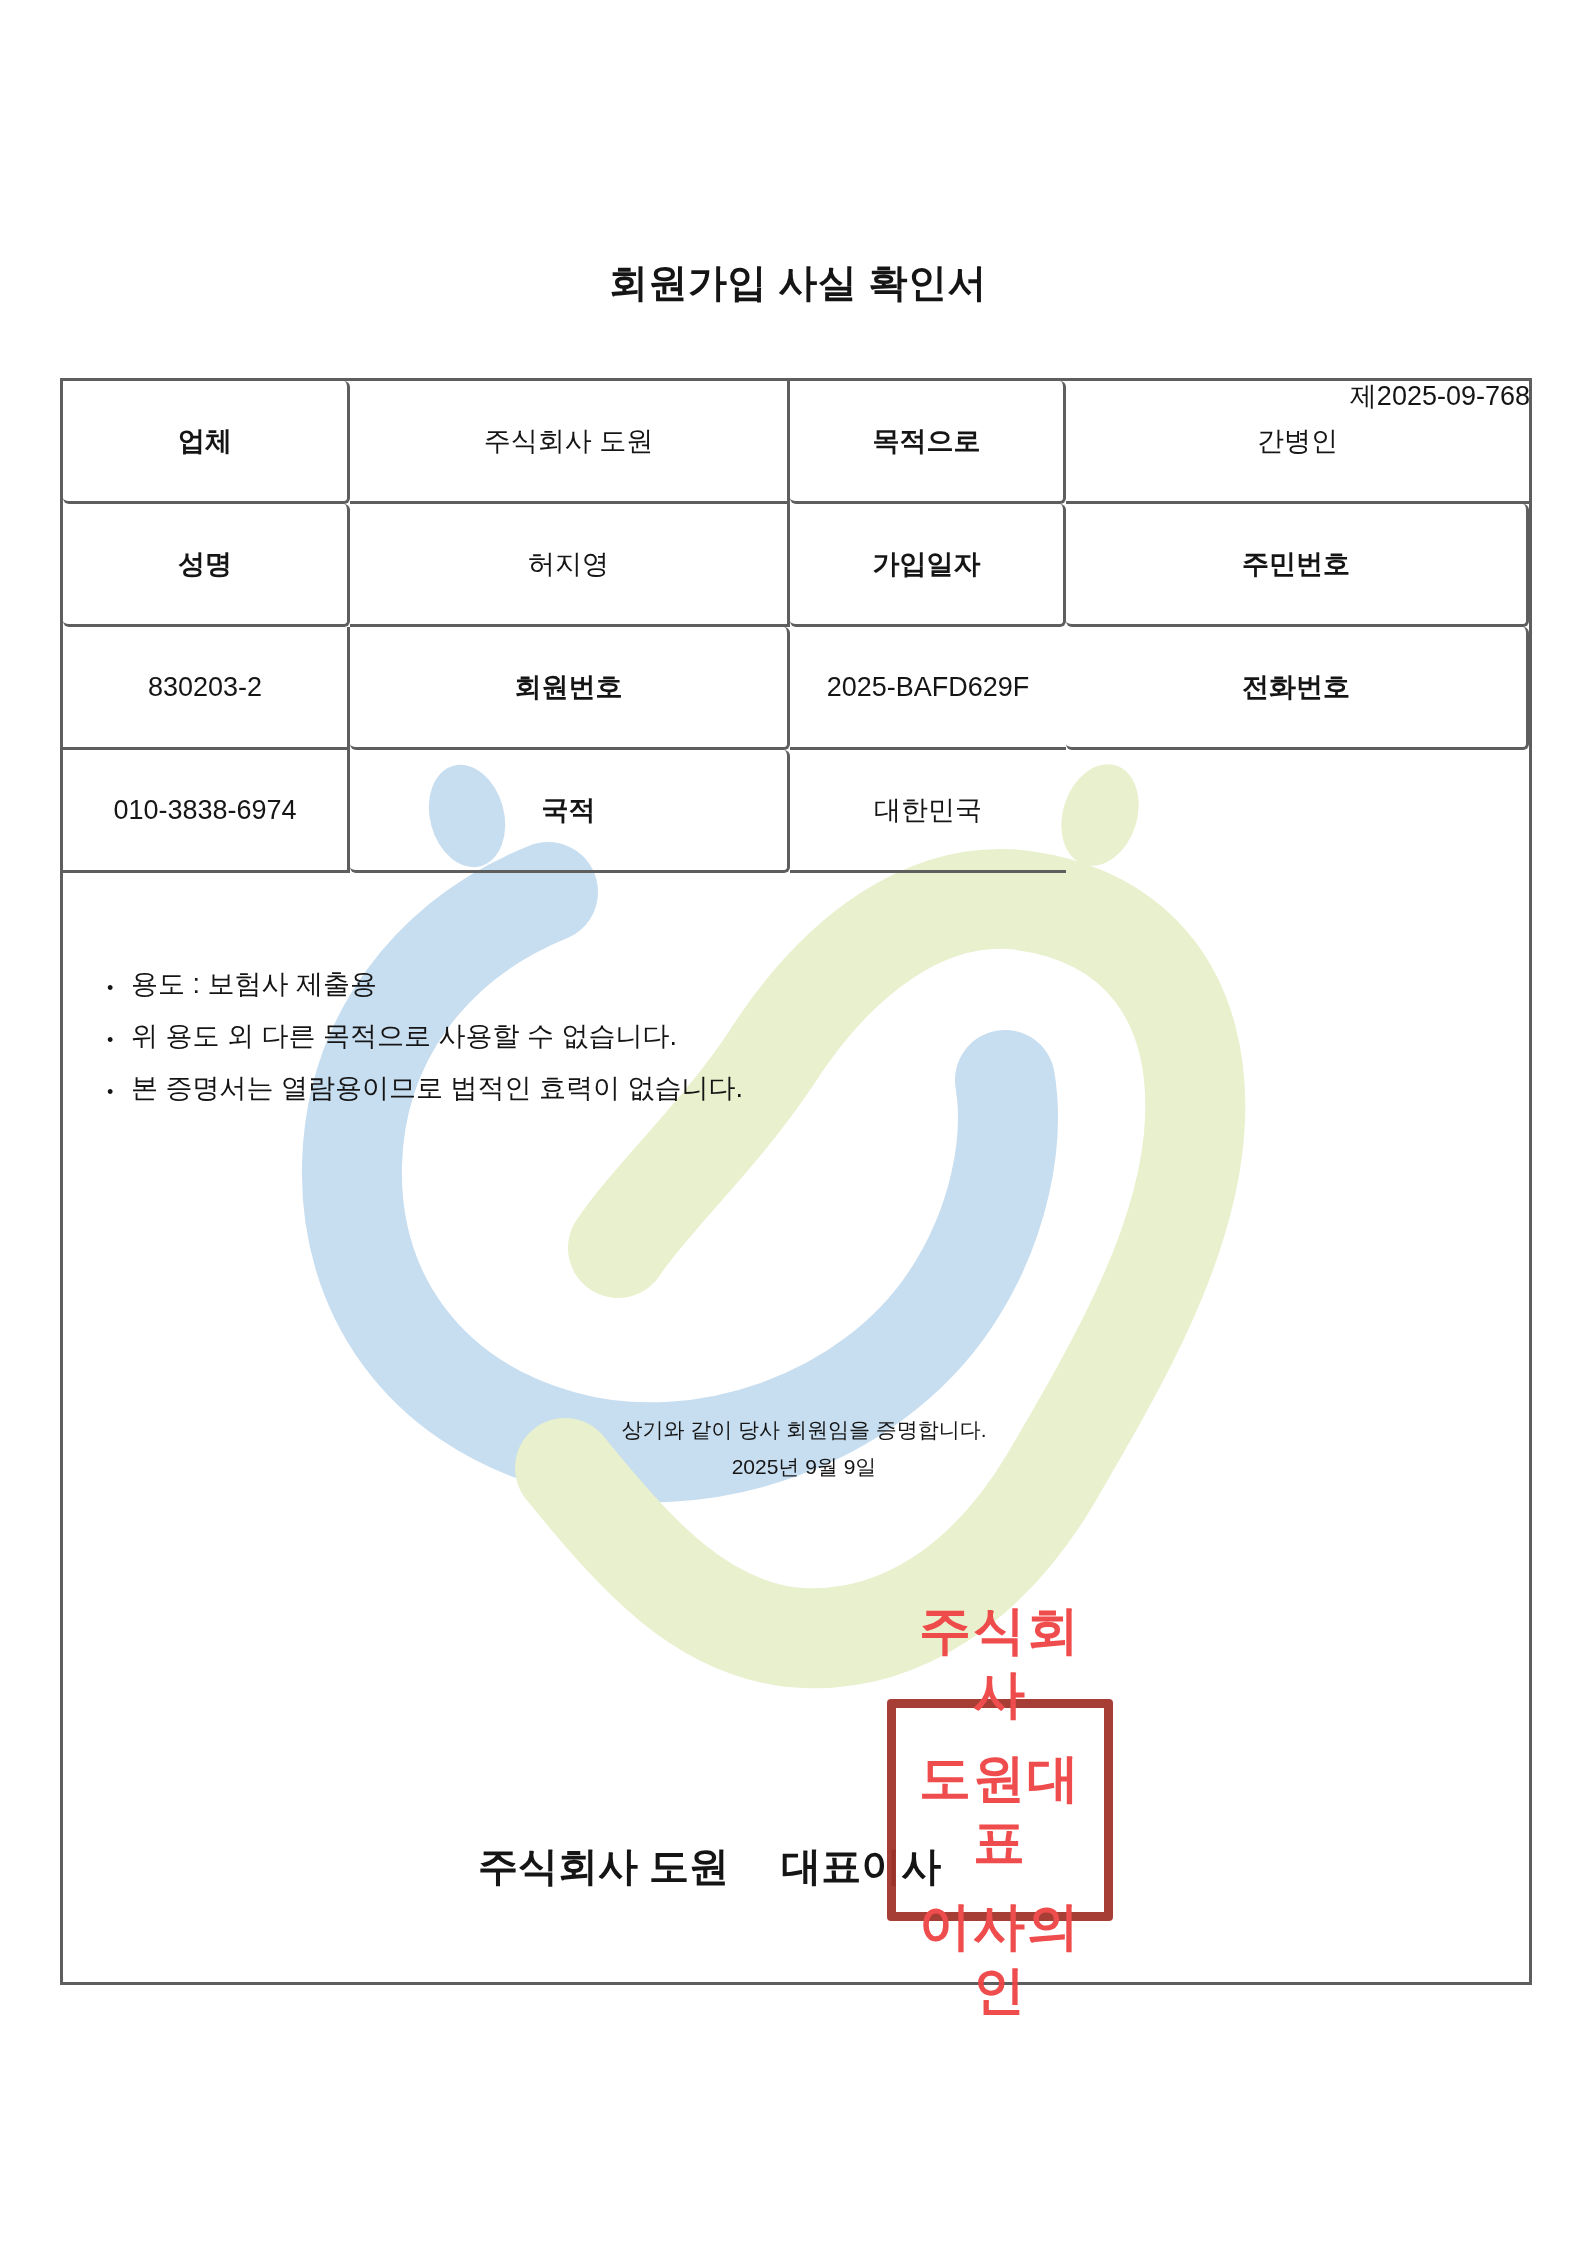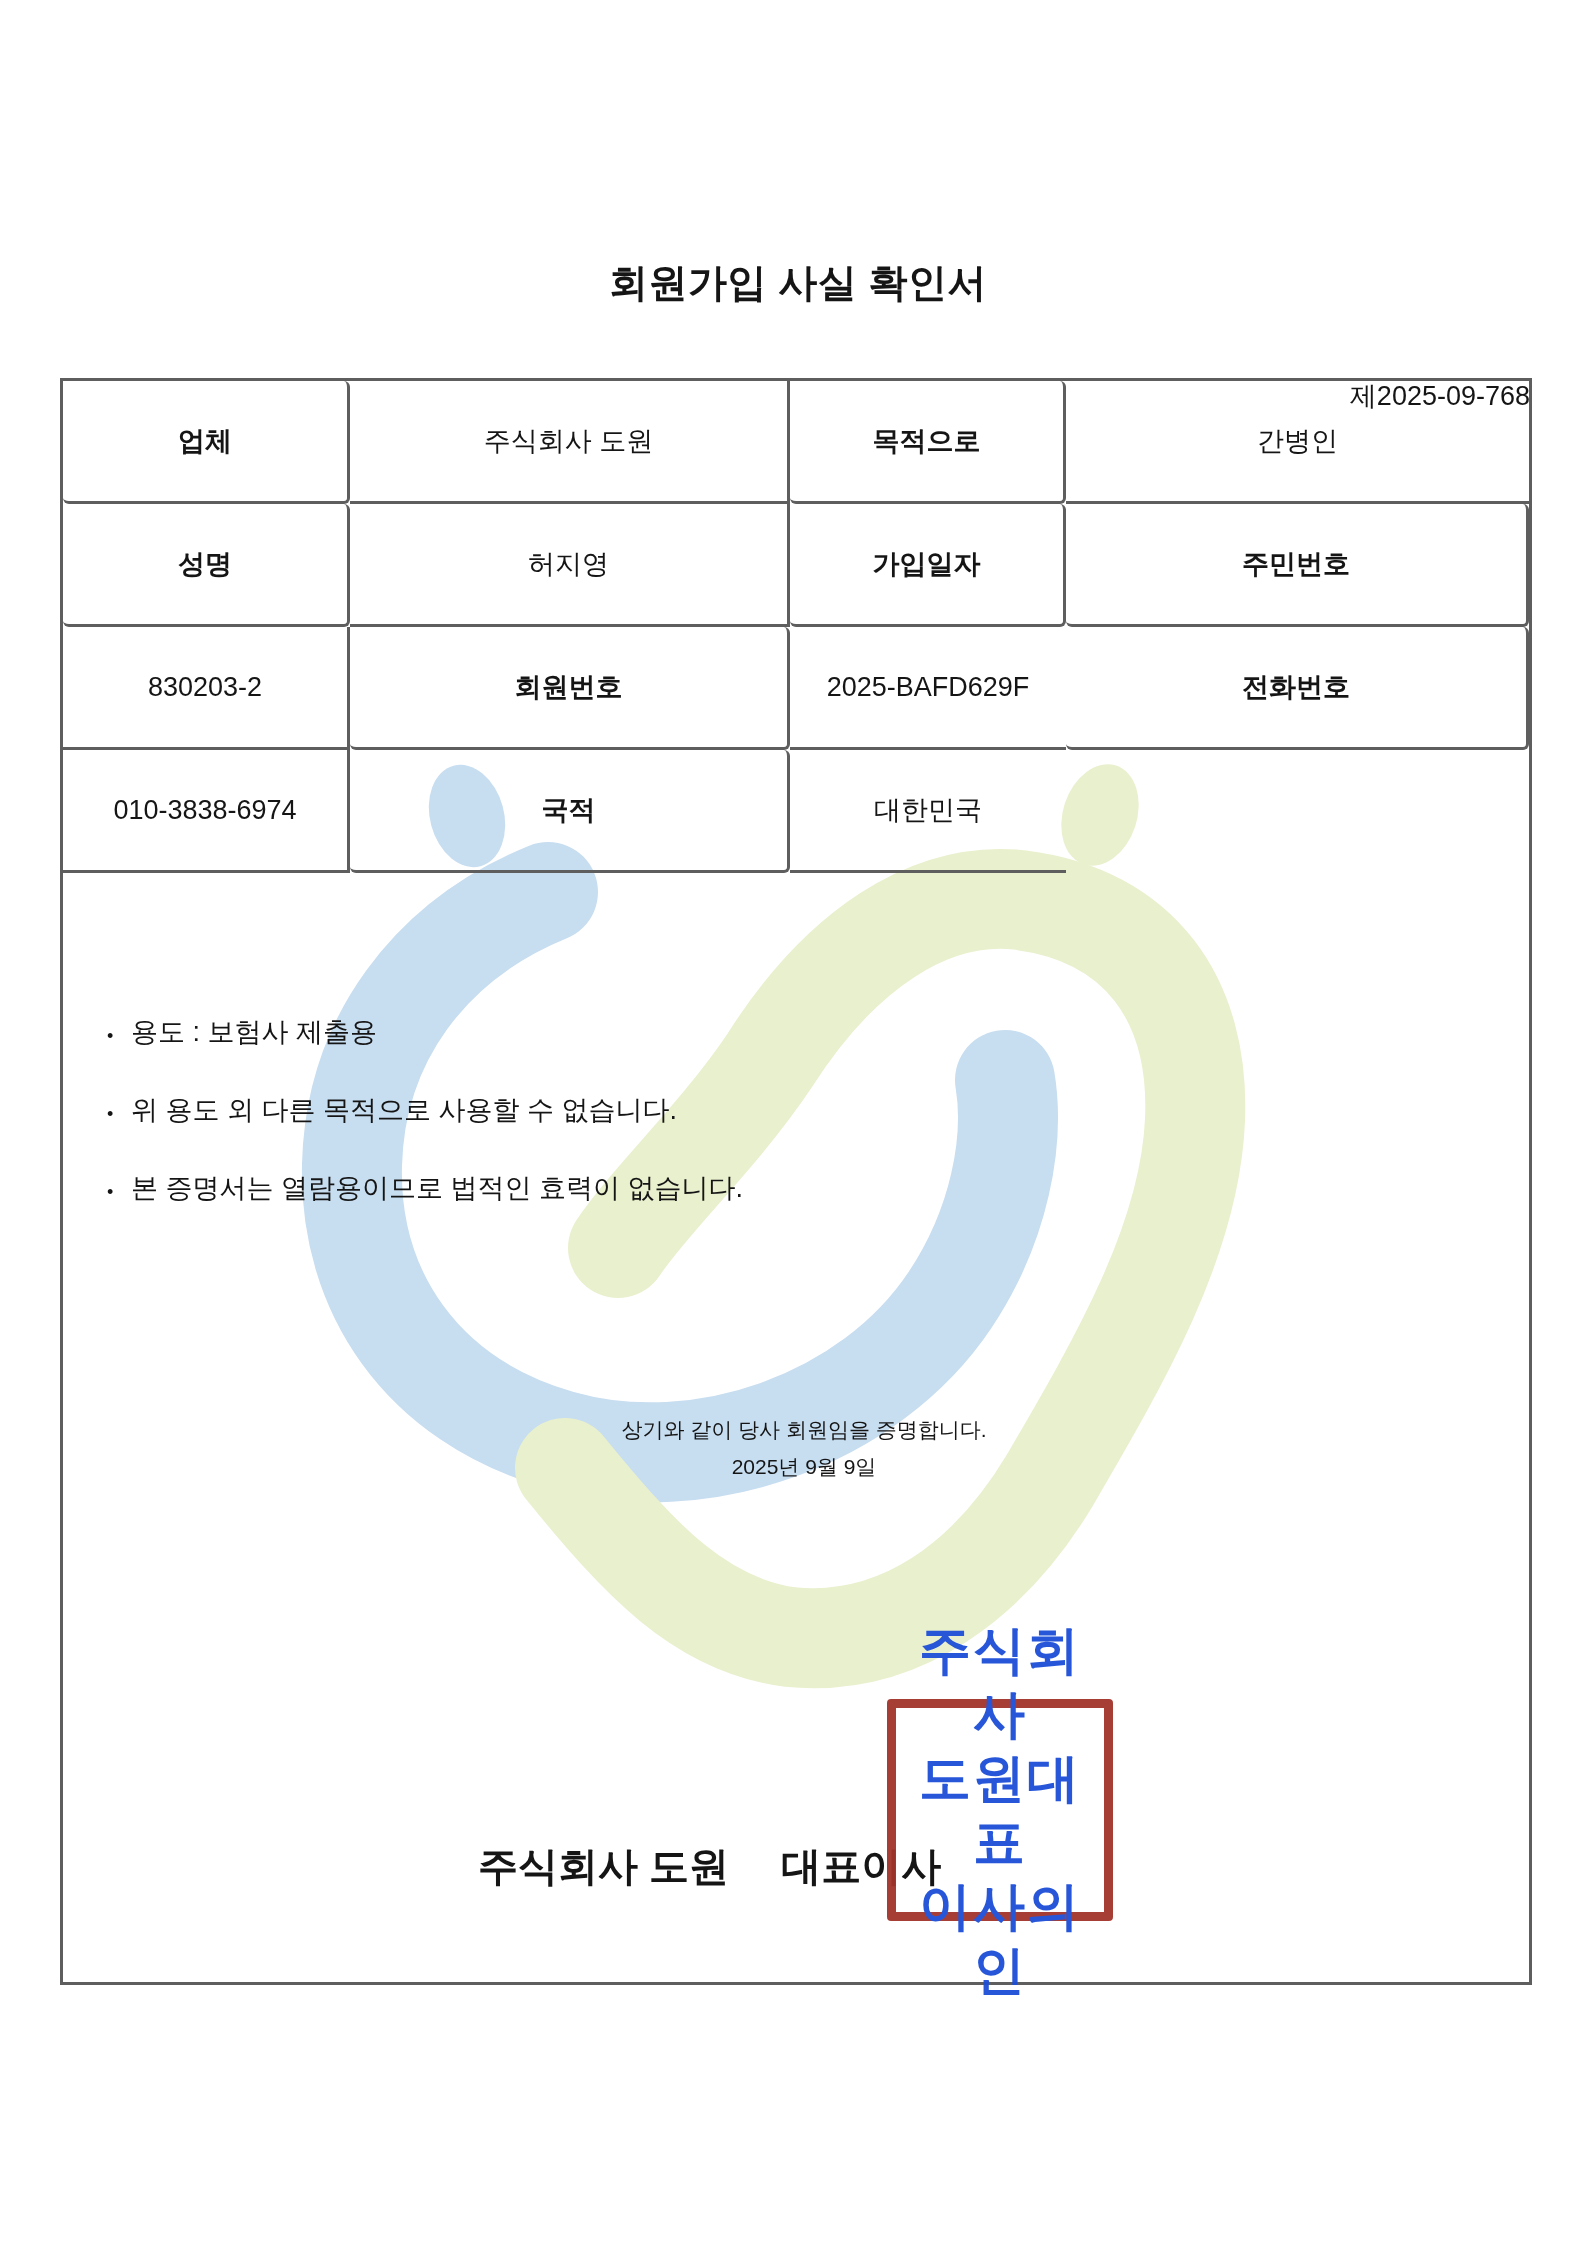--- a/index.html
+++ b/index.html
@@ -26,21 +26,21 @@
   .cell {
     box-sizing:border-box; height:123px; display:flex; align-items:center; justify-content:center;
     border-bottom:3px solid #5e5e5e; font-size:27px; text-align:center;
   }
   .cell.c1, .cell.c2, .cell.c3 { border-right:3px solid #5e5e5e; }
   .cell.label { font-weight:bold;border-radius:6px; }
 
   .notes { position:absolute; left:40px; top:588px; width:1340px; }
   .note {
     position:relative; padding-left:28px; font-size:27px; line-height:30px;
-    margin-bottom:22px; white-space:nowrap;margin-top:48px;
+    margin-bottom:22px; white-space:nowrap;
   }
   .note::before { content:"•"; position:absolute; left:4px; top:4px; font-size:18px; }
 
   .statement {
     position:absolute; left:8px; top:1030px; width:100%; text-align:center;
     font-size:21px; line-height:37px;
   }
 
   .sig-text {
     position:absolute; left:415px; top:1458px; font-size:40px; font-weight:bold;
@@ -103,20 +103,20 @@
 
     <div class="statement">
       <div>상기와 같이 당사 회원임을 증명합니다.</div>
       <div>2025년 9월 9일</div>
     </div>
 
     <div class="sig-text">
       <span class="company">주식회사 도원</span><span>대표이사</span>
     </div>
 
-    <div class="seal" style="border-color: rgb(162, 52, 44); color: #1d4ed8;">
+    <div class="seal" style="border-color: rgb(162, 52, 44); color: #ef4444; gap: 20px;">
       <div>주식회사</div>
       <div>도원대표</div>
       <div>이사의인</div>
     </div>
 
   </div>
 </div>
 
 </body></html>

